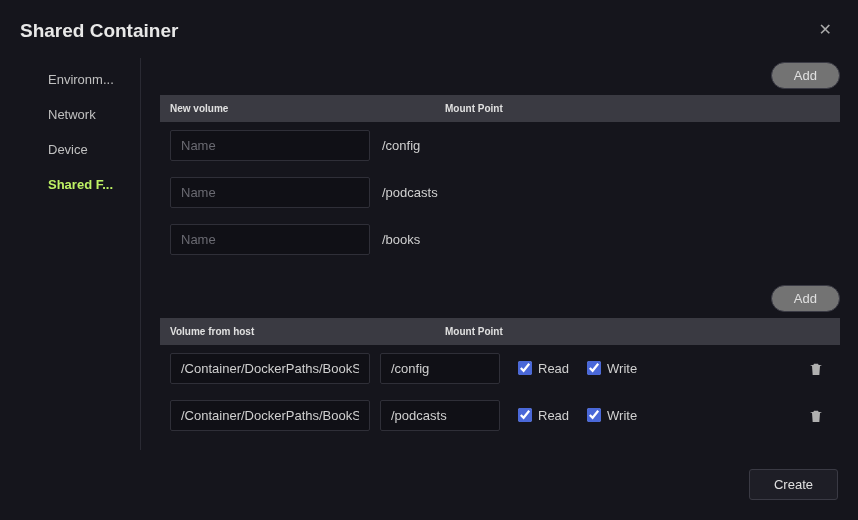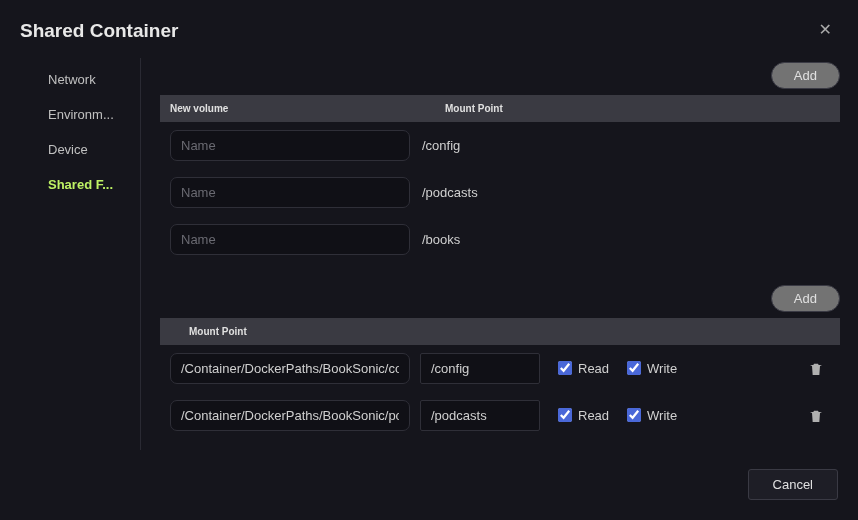--- a/index.html
+++ b/index.html
@@ -111,21 +111,21 @@
     background: #101016;
     border: 1px solid #2f2f38;
     color: #d0d0d0;
     font-size: 13px;
     padding: 7px 10px;
     border-radius: 2px;
     outline: none;
     width: 100%;
   }
   .inp::placeholder { color: #6a6a72; }
-  .inp-vol { width: 240px; flex-shrink: 0; border-radius: 7px; }
+  .inp-vol { width: 200px; flex-shrink: 0; }
   .inp-mnt { width: 120px; flex-shrink: 0; }
   .mount-text {
     font-size: 13px;
     color: #d0d0d0;
     padding-left: 2px;
   }
   .perm {
     display: flex;
     gap: 6px;
     font-size: 13px;
@@ -173,24 +173,24 @@
 
 <div class="modal">
   <div class="modal-header">
     <div class="modal-title">Shared Container</div>
     <div class="close-x">✕</div>
   </div>
 
   <div class="modal-body">
     <div class="sidebar">
       <div class="sidebar-item">
+        <span>Environm...</span>
+      </div>
+      <div class="sidebar-item">
         <span>Network</span>
-      </div>
-      <div class="sidebar-item">
-        <span>Environm...</span>
       </div>
       <div class="sidebar-item">
         <span>Device</span>
       </div>
       <div class="sidebar-item active">
         <span>Shared F...</span>
       </div>
     </div>
 
     <div class="divider"></div>
@@ -217,20 +217,21 @@
           <input class="inp inp-vol" type="text" placeholder="Name" style="">
           <span class="mount-text">/books</span>
         </div>
       </div>
 
       <div class="section">
         <div class="add-row">
           <button class="btn">Add</button>
         </div>
         <div class="table-header">
+          <div class="col-vol">Volume from host</div>
           <div class="col-mount">Mount Point</div>
         </div>
 
         <div class="row">
           <input class="inp inp-vol" type="text" value="/Container/DockerPaths/BookSonic/config" style="">
           <input class="inp inp-mnt" type="text" value="/config" style="">
           <div class="perm-group">
             <label class="perm">
               <input type="checkbox" class="chk" checked="" style="">
               <span>Read</span>
@@ -277,15 +278,15 @@
 
           <div class="spacer"></div>
 
         </div>
 
       </div>
     </div>
   </div>
 
   <div class="modal-footer">
-    <button class="btn-footer">Cancel</button>
+    <button class="btn-footer">Create</button>
   </div>
 </div>
 
 </body></html>

